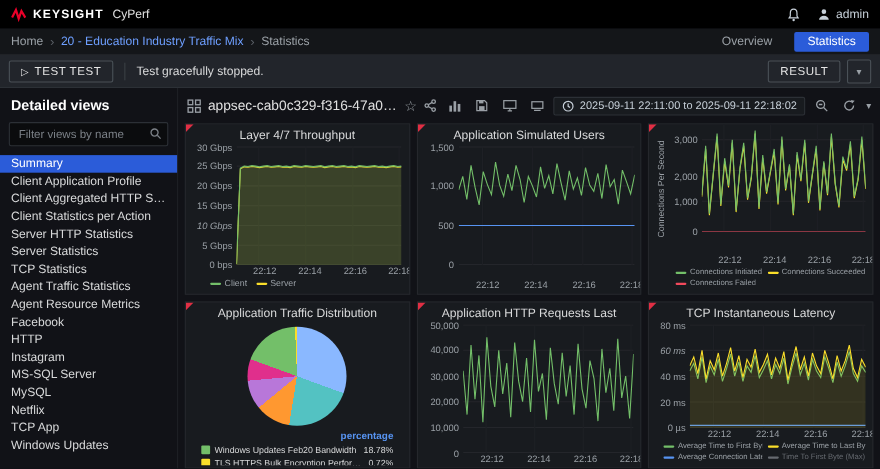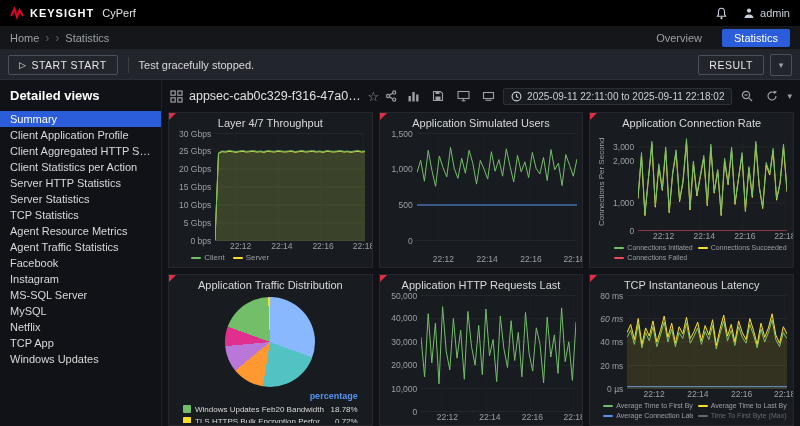--- a/index.html
+++ b/index.html
@@ -130,58 +130,69 @@
           <path d="M1.6 11 A4.4 3.6 0 0 1 10.4 11 Z" fill="#c7d0d9"></path>
         </svg>
       <span>admin</span>
     </span>
   </div>
 </div>
 
 <div class="navbar">
   <span>Home</span>
   <span class="crumb-sep">›</span>
+  <span class="crumb-link">20 - Education Industry Traffic Mix</span>
   <span class="crumb-sep">›</span>
   <span>Statistics</span>
   <div class="nav-tabs">
     <span class="tab">Overview</span>
     <span class="tab active">Statistics</span>
   </div>
 </div>
 
 <div class="actionbar">
   <button class="btn">
     <span style="font-size:9px;">▷</span>
-    <span>START START</span>
+    <span>TEST TEST</span>
   </button>
   <div class="vdivider"></div>
   <span class="status-text">Test gracefully stopped.</span>
   <div class="actionbar-right">
     <button class="btn">RESULT</button>
     <span class="icon-btn-sq">
       <span class="caret">▾</span>
     </span>
   </div>
 </div>
 
 <div class="content">
 
   <div class="sidebar">
     <div class="sidebar-title">Detailed views</div>
+    <div class="filter-wrap">
+      <input type="text" placeholder="Filter views by name" style="">
+      <span class="filter-search-icon">
+        <svg width="11" height="11" viewBox="0 0 11 11">
+            <circle cx="4.5" cy="4.5" r="3.2" fill="none" stroke="#7b8087" stroke-width="1.2"></circle>
+            <line x1="7" y1="7" x2="10" y2="10" stroke="#7b8087" stroke-width="1.2"></line>
+          </svg>
+      </span>
+    </div>
     <div id="sidebar-list">
         <div class="side-item selected">Summary</div>
         <div class="side-item">Client Application Profile</div>
         <div class="side-item">Client Aggregated HTTP Statistics</div>
         <div class="side-item">Client Statistics per Action</div>
         <div class="side-item">Server HTTP Statistics</div>
         <div class="side-item">Server Statistics</div>
         <div class="side-item">TCP Statistics</div>
+        <div class="side-item">Agent Traffic Statistics</div>
         <div class="side-item">Agent Resource Metrics</div>
-        <div class="side-item">Agent Traffic Statistics</div>
         <div class="side-item">Facebook</div>
+        <div class="side-item">HTTP</div>
         <div class="side-item">Instagram</div>
         <div class="side-item">MS-SQL Server</div>
         <div class="side-item">MySQL</div>
         <div class="side-item">Netflix</div>
         <div class="side-item">TCP App</div>
         <div class="side-item">Windows Updates</div>
       </div>
   </div>
 
   <div class="main">
@@ -268,21 +279,21 @@
       <div class="panel">
         <div class="corner"></div>
         <div class="panel-title">Layer 4/7 Throughput</div>
         <div class="panel-body">
             <div class="ts-row">
               <div class="yl" style="width: 40.2px;">
                 <span style="top: 0.5px;">30 Gbps</span>
                 <span style="top: 18px;">25 Gbps</span>
                 <span style="top: 36px;">20 Gbps</span>
                 <span style="top: 54px;">15 Gbps</span>
-                <span style="top: 72px;">10 Gbps</span>
+                <span style="top: 72px; font-style: italic;">10 Gbps</span>
                 <span style="top: 90px;">5 Gbps</span>
                 <span style="top: 107.5px;">0 bps</span>
               </div>
               <div class="plot">
                 <svg width="150" height="108" viewBox="0 0 150 108">
                   <line x1="0" x2="150" y1="0.5" y2="0.5" stroke="#24262b" stroke-width="1"></line>
                   <line x1="0" x2="150" y1="18" y2="18" stroke="#24262b" stroke-width="1"></line>
                   <line x1="0" x2="150" y1="36" y2="36" stroke="#24262b" stroke-width="1"></line>
                   <line x1="0" x2="150" y1="54" y2="54" stroke="#24262b" stroke-width="1"></line>
                   <line x1="0" x2="150" y1="72" y2="72" stroke="#24262b" stroke-width="1"></line>
@@ -346,27 +357,26 @@
             <div class="xrow" style="margin-left: 37px;">
               <span style="left: 13.5%;">22:12</span>
               <span style="left: 42%;">22:14</span>
               <span style="left: 70.5%;">22:16</span>
               <span style="left: 98.5%;">22:18</span>
             </div>
           </div>
       </div>
       <div class="panel">
         <div class="corner"></div>
-        <div class="panel-title">Application Connection Rate</div>
         <div class="panel-body">
             <div class="ts-row">
               <div class="ylab-vert">Connections Per Second</div>
               <div class="yl" style="width: 31px;">
                 <span style="top: 14px;">3,000</span>
-                <span style="top: 28px;">2,000</span>
+                <span style="top: 48px;">2,000</span>
                 <span style="top: 70px;">1,000</span>
                 <span style="top: 97.5px;">0</span>
               </div>
               <div class="plot">
                 <svg width="149" height="98" viewBox="0 0 149 98">
                   <line x1="0" x2="149" y1="14" y2="14" stroke="#24262b" stroke-width="1"></line>
                   <line x1="0" x2="149" y1="42" y2="42" stroke="#24262b" stroke-width="1"></line>
                   <line x1="0" x2="149" y1="70" y2="70" stroke="#24262b" stroke-width="1"></line>
                   <line x1="0" x2="149" y1="97.5" y2="97.5" stroke="#24262b" stroke-width="1"></line>
                   <line x1="20.115000000000002" x2="20.115000000000002" y1="0" y2="98" stroke="#1e2025" stroke-width="1"></line>

